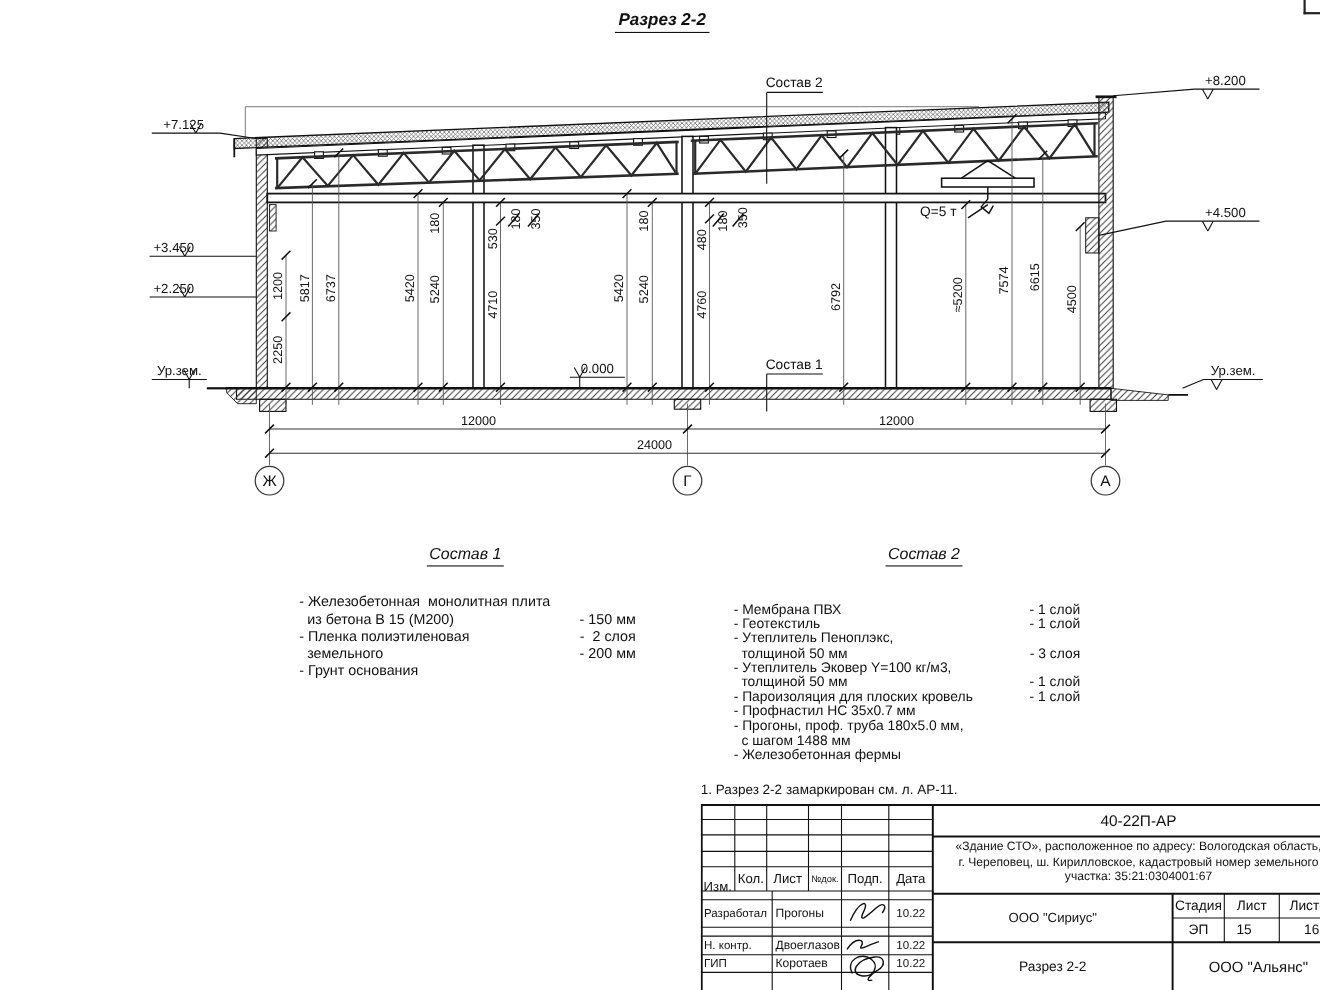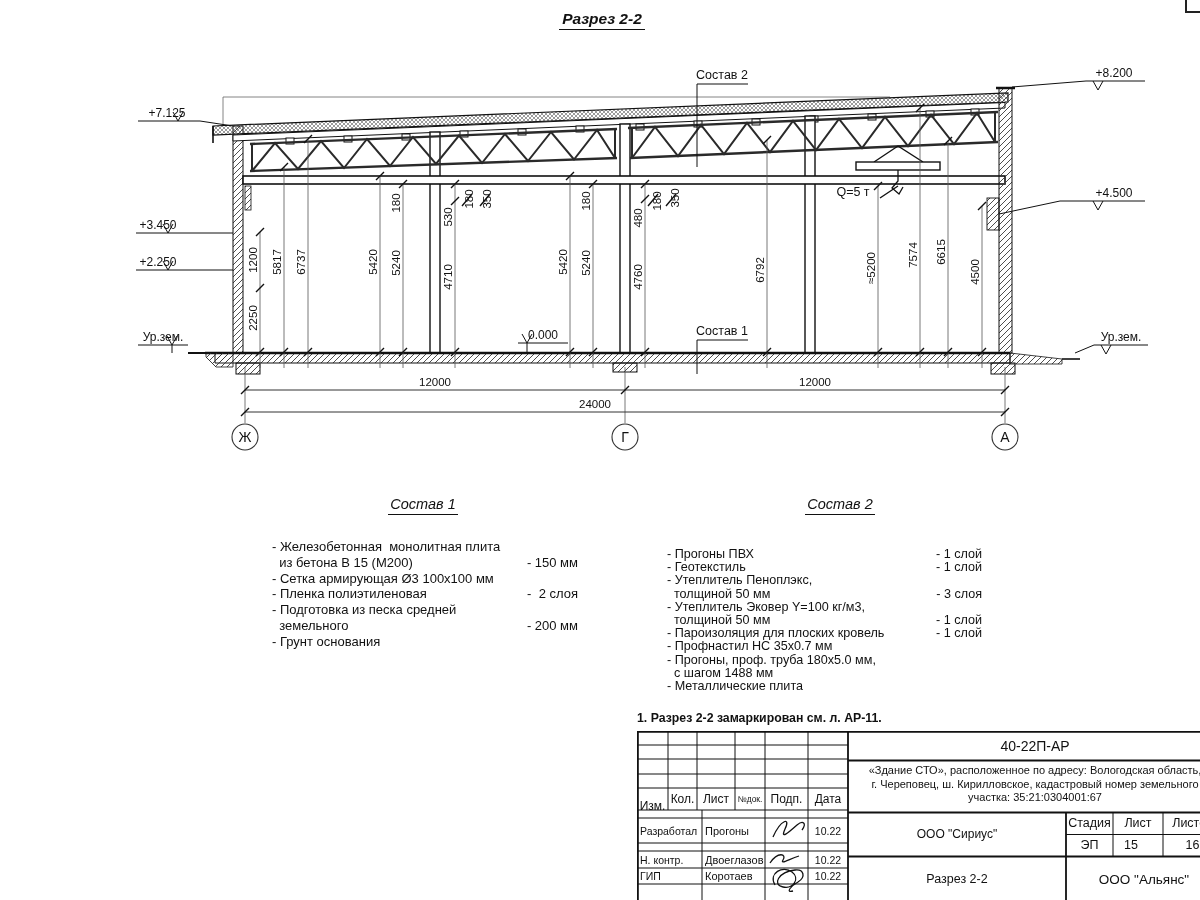--- a/index.html
+++ b/index.html
@@ -14,21 +14,21 @@
   .main-title{position:absolute;left:480px;top:10px;width:244px;text-align:center;}
   .main-title span{font-size:15.5px;font-weight:bold;font-style:italic;
                    border-bottom:1.2px solid #111;padding:0 3px 2px 3px;}
   .sostav-title{position:absolute;text-align:center;}
   .sostav-title span{font-size:14.5px;font-style:italic;border-bottom:1px solid #111;padding:0 2px 2px 2px;}
   .sostav-lines{position:absolute;text-align:center;}
   .s-line{display:flex;justify-content:space-between;white-space:pre;}
   .s1 .s-line{font-size:13px;line-height:15.8px;}
   .s2 .s-line{font-size:12.6px;line-height:13.2px;}
   .s-val{white-space:pre;}
-  .note{position:absolute;left:637px;top:711px;font-size:12.3px;font-weight:bold;}
+  .note{position:absolute;left:637px;top:711px;font-size:12.3px;}
   .stamp{position:absolute;left:637px;top:731px;width:585px;height:172px;}
   .cell{position:absolute;display:flex;align-items:center;justify-content:center;
         text-align:center;white-space:nowrap;overflow:visible;}
   .cell.left{justify-content:flex-start;text-align:left;}
   .corner-frag{position:absolute;left:1185px;top:-3px;width:16px;height:16px;
                border-left:2px solid #222;border-bottom:2.5px solid #222;}
 </style>
 </head>
 <body>
 
@@ -199,42 +199,40 @@
       <text class="axl" x="1005" y="442" text-anchor="middle">А</text>
     </g>
   </svg>
 
   <div class="sostav-title" style="left:268px;top:495px;width:310px">
     <span>Состав 1</span>
   </div>
   <div class="sostav-lines s1" style="left:272px;top:539px;width:306px">
     <div class="s-line"><span class="s-text">- Железобетонная  монолитная плита</span><span class="s-val"></span></div>
     <div class="s-line"><span class="s-text">  из бетона В 15 (М200)</span><span class="s-val">- 150 мм</span></div>
-    <div class="s-line"><span class="s-text">- Сетка армирующая Ø3 100х100 мм</span><span class="s-val"></span></div>
     <div class="s-line"><span class="s-text">- Пленка полиэтиленовая</span><span class="s-val">-  2 слоя</span></div>
-    <div class="s-line"><span class="s-text">- Подготовка из песка средней</span><span class="s-val"></span></div>
     <div class="s-line"><span class="s-text">  земельного</span><span class="s-val">- 200 мм</span></div>
     <div class="s-line"><span class="s-text">- Грунт основания</span><span class="s-val"></span></div>
   </div>
 
   <div class="sostav-title" style="left:682px;top:495px;width:316px">
     <span>Состав 2</span>
   </div>
   <div class="sostav-lines s2" style="left:667px;top:548px;width:315px">
-    <div class="s-line"><span class="s-text">- Прогоны ПВХ</span><span class="s-val">- 1 слой</span></div>
+    <div class="s-line"><span class="s-text">- Мембрана ПВХ</span><span class="s-val">- 1 слой</span></div>
     <div class="s-line"><span class="s-text">- Геотекстиль</span><span class="s-val">- 1 слой</span></div>
     <div class="s-line"><span class="s-text">- Утеплитель Пеноплэкс,</span><span class="s-val"></span></div>
     <div class="s-line"><span class="s-text">  толщиной 50 мм</span><span class="s-val">- 3 слоя</span></div>
     <div class="s-line"><span class="s-text">- Утеплитель Эковер Y=100 кг/м3,</span><span class="s-val"></span></div>
     <div class="s-line"><span class="s-text">  толщиной 50 мм</span><span class="s-val">- 1 слой</span></div>
     <div class="s-line"><span class="s-text">- Пароизоляция для плоских кровель</span><span class="s-val">- 1 слой</span></div>
     <div class="s-line"><span class="s-text">- Профнастил НС 35х0.7 мм</span><span class="s-val"></span></div>
     <div class="s-line"><span class="s-text">- Прогоны, проф. труба 180х5.0 мм,</span><span class="s-val"></span></div>
     <div class="s-line"><span class="s-text">  с шагом 1488 мм</span><span class="s-val"></span></div>
-    <div class="s-line"><span class="s-text">- Металлические плита</span><span class="s-val"></span></div>
+    <div class="s-line"><span class="s-text">- Железобетонная фермы</span><span class="s-val"></span></div>
   </div>
 
   <div class="note">1. Разрез 2-2 замаркирован см. л. АР-11.</div>
 
   <div class="stamp">
     <svg width="585" height="172" viewBox="0 0 585 172" style="position:absolute;left:0;top:0">
       <path stroke="#111" stroke-width="1.8" fill="none" d="M0.9,0 V172 M0,0.9 H585 M211,0 V172 M211,29.5 H585 M211,81.5 H585 M211,125.5 H585 M429,81.5 V172"></path>
       <path stroke="#111" stroke-width="1" fill="none" d="M0,14 H211 M0,28 H211 M0,43 H211 M0,57 H211 M0,79 H211 M0,87 H211 M0,112 H211 M0,120 H211 M0,137 H211 M0,153 H211 M31,0 V79 M60,0 V79 M98,0 V79 M65,79 V172 M128,0 V172 M171,0 V172 M476,81.5 V125.5 M526,81.5 V125.5 M429,103.5 H585"></path>
     </svg>
 

